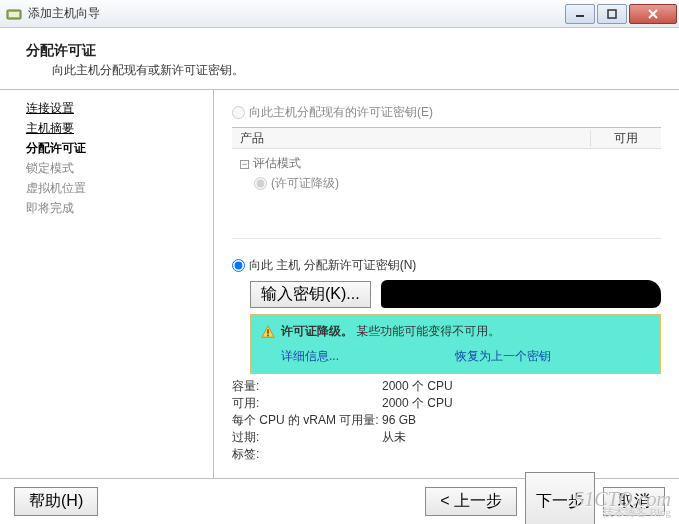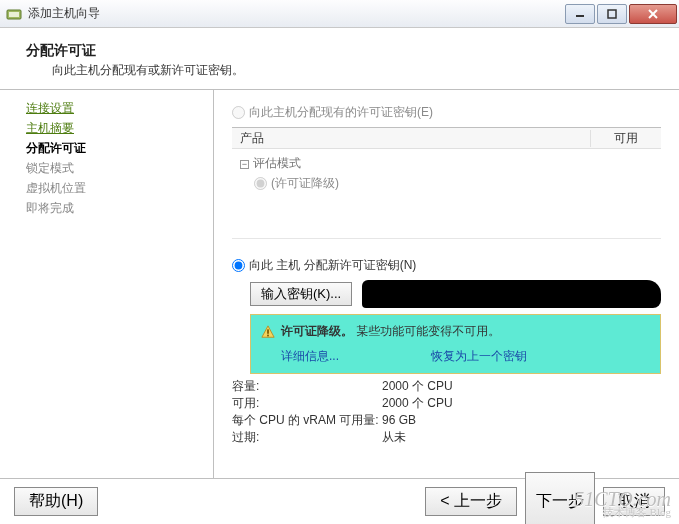--- a/index.html
+++ b/index.html
@@ -12,48 +12,48 @@
 .win-btn { width: 30px; height: 20px; border: 1px solid #8a9bb2; border-radius: 2px; margin-left: 2px; display: flex; align-items:center; justify-content:center; font-size:10px; background: linear-gradient(#f6f9fd,#dde6f2); }
 .win-btn.close { width: 48px; background: linear-gradient(#e59a8f,#c9544a); border-color:#8a3a33; color:#fff; font-weight:bold;}
 .win-btn.min, .win-btn.max { background: linear-gradient(#eef3fa,#d3dded); }
 
 .header-zone { padding: 14px 20px 10px 26px; border-bottom: 1px solid #bfbfbf; }
 .header-title { font-size: 14px; font-weight: bold; color: #222; margin-bottom: 2px;}
 .header-sub { font-size: 12px; color: #333; padding-left: 26px;}
 
 .body-zone { display: flex; height: 388px; }
 .sidebar { width: 214px; border-right: 1px solid #bfbfbf; padding: 8px 4px 0 26px; }
-.sidebar a { display: block; color: #4d7c0f; text-decoration: underline; line-height: 20px; cursor:pointer;}
+.sidebar a { display: block; color: #000000; text-decoration: underline; line-height: 20px; cursor:pointer;}
 .sidebar .step-current { color: #000; font-weight: bold; text-decoration: none; line-height:20px;}
 .sidebar .step-todo { color: #888; line-height:20px; }
 
 .main { flex: 1; padding: 10px 18px 8px 18px; color: #333; position:relative;}
 .radio-row { margin: 4px 0 6px 0; }
 .radio-row label { cursor:pointer; }
 input[type=radio]{ margin-right:4px; vertical-align:middle;}
 input[type=radio][disabled]+span{ color:#8a8a8a;}
 .tree-head { display:flex; border-top:1px solid #bfbfbf; border-bottom:1px solid #e0e0e0; background:#f7f7f7; height:22px; align-items:center; font-size:12px; }
 .tree-head .col-prod { flex:1; padding-left:8px; border-right:1px solid #e0e0e0;}
 .tree-head .col-avail { width:70px; text-align:center;}
 .tree-body { height:90px; border-bottom:1px solid #e6e6e6; padding:4px 0 12px 8px; color:#777;}
 .tree-body .node { line-height:20px; }
 .tree-body .minus { display:inline-block; width:9px;height:9px;border:1px solid #999;line-height:7px;text-align:center;font-size:9px;margin-right:4px;color:#666;}
 .tree-body .radio-inner { margin-left:14px;}
 .tree-body .radio-inner input{margin-right:4px;}
 
 .second-radio { margin-top: 18px; }
 .enter-key-row { display:flex; align-items:center; margin:4px 0 6px 18px;}
-.btn-enterkey { border:1px solid #8a8a8a; background:linear-gradient(#fafafa,#e6e6e6); padding:2px 10px; font-size:13px; cursor:pointer;}
+.btn-enterkey { border:1px solid #8a8a8a; background:linear-gradient(#fafafa,#e6e6e6); padding:2px 10px; font-size:16px; cursor:pointer;}
 .redact { flex:1; margin-left:10px; height:28px; background:#000; border-radius:6px 14px 8px 4px;}
 
 .warn-box { border:1px solid #d9c36a; background:#5eead4; padding:8px 10px 8px 10px; margin:2px 0 4px 18px;}
 .warn-line1 { display:flex; align-items:center; gap:6px; font-size:12px;}
 .warn-line1 b{ font-weight:bold;}
 .warn-ico { width:14px;height:14px; }
-.warn-links { display:flex; justify-content:flex-start; gap:92px; margin:8px 0 0 20px;}
+.warn-links { display:flex; justify-content:flex-start; gap:116px; margin:8px 0 0 20px;}
 .warn-links a{ color:#1a4aa8; text-decoration:none; cursor:pointer;}
 
 .kv { display:flex; font-size:12px; line-height:17px; margin-left:0;}
 .kv .k{ width:150px; }
 .kv .v{ flex:1; }
 
 .footer { position:absolute; left:0; right:0; bottom:0; height:46px; border-top:1px solid #bfbfbf; display:flex; align-items:center; padding:0 14px;}
 .footer .spacer{flex:1;}
 .btn { border:1px solid #8a8a8a; background:linear-gradient(#fafafa,#e6e6e6); padding:3px 14px; font-size:16px; margin-left:8px; cursor:pointer;}
 .btn.help { margin-left:0;}
@@ -164,20 +164,21 @@
       </div>
     <div class="kv">
         <div class="k">每个 CPU 的 vRAM 可用量:</div>
         <div class="v">96 GB</div>
       </div>
     <div class="kv">
         <div class="k">过期:</div>
         <div class="v">从未</div>
       </div>
     <div class="kv">
+        <div class="k">标签:</div>
         <div class="v"></div>
       </div>
   </div>
 </div>
 
 <div class="footer">
   <button class="btn help">帮助(H)</button>
   <div class="spacer"></div>
   <button class="btn">&lt; 上一步</button>
   <button class="btn next">下一步</button>

